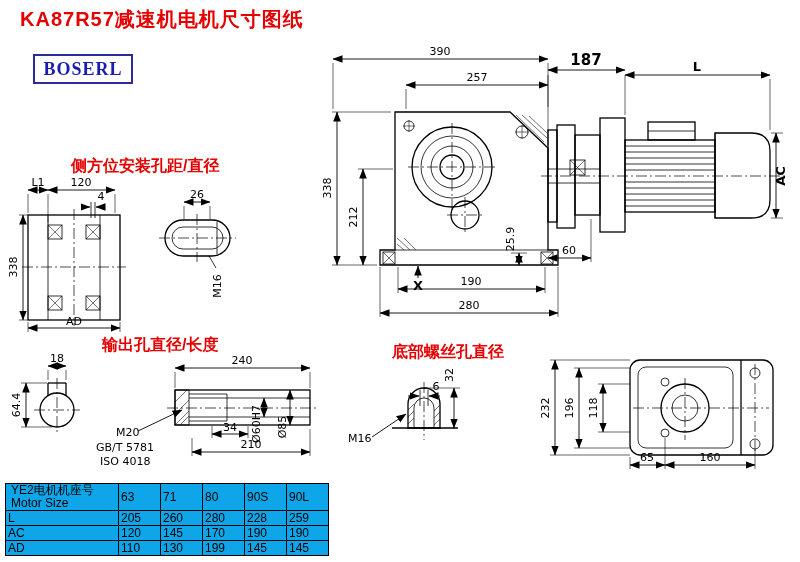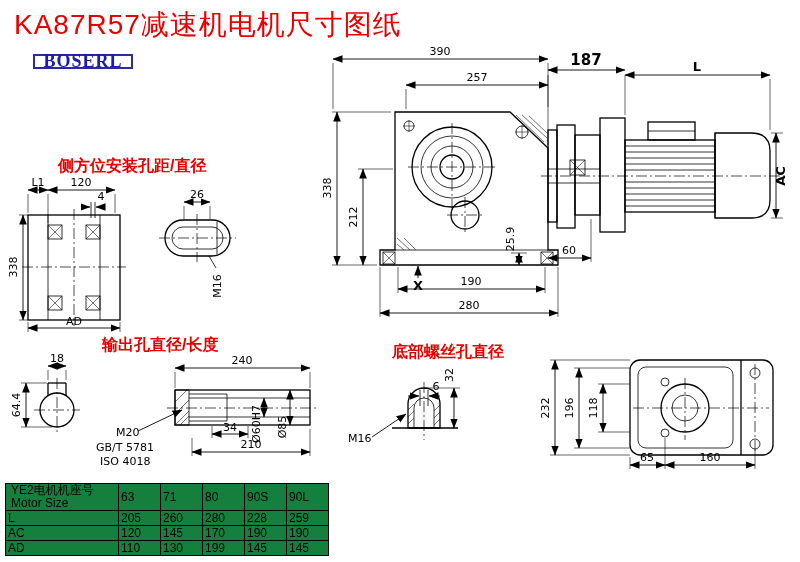--- a/index.html
+++ b/index.html
@@ -1,49 +1,49 @@
 <!DOCTYPE html>
 <html style="--accent: #e60000; --brand: #1b1bb0;"><head>
 <meta charset="utf-8">
 <style>
   *{box-sizing:border-box;margin:0;padding:0}
   html,body{background:#fff}
   .page{position:relative;width:800px;height:562px;background:#fff;overflow:hidden;
         font-family:"Liberation Sans","DejaVu Sans",sans-serif;color:#000}
-  .title{position:absolute;left:14px;top:6px;font-size:28px;font-weight:normal;
+  .title{position:absolute;left:20px;top:6px;font-size:20px;font-weight:bold;
          color:var(--accent,#e60000);letter-spacing:1px;white-space:nowrap}
-  .brand{position:absolute;left:33px;top:54px;width:100px;height:15px;border:2px solid #2b2b9e;
+  .brand{position:absolute;left:33px;top:54px;width:100px;height:30px;border:2px solid #2b2b9e;
          display:flex;align-items:center;justify-content:center;background:#fff;
          font-family:"Liberation Serif","DejaVu Serif",serif;font-size:18px;font-weight:bold;
          color:var(--brand,#1b1bb0);letter-spacing:1px}
   .sec{position:absolute;font-size:16px;font-weight:bold;color:var(--accent,#e60000);white-space:nowrap}
   svg{position:absolute;overflow:visible}
   svg text{font-family:"DejaVu Sans","Liberation Sans",sans-serif;font-size:11px;fill:#000}
   text.mid{text-anchor:middle}
   text.big{font-size:15px;font-weight:bold}
   text.bx{font-size:13px;font-weight:bold}
   .o{fill:none;stroke:#000;stroke-width:1.3}
   .t{fill:none;stroke:#000;stroke-width:0.8}
   .h{stroke:#000;stroke-width:0.55}
   .d{fill:none;stroke:#000;stroke-width:0.9}
   .e{stroke:#000;stroke-width:0.6}
   .c{stroke:#000;stroke-width:0.7;stroke-dasharray:11 3 2 3}
-  table.spec{position:absolute;left:5px;top:483px;border-collapse:collapse;font-size:12px;background:#15803d}
+  table.spec{position:absolute;left:5px;top:483px;border-collapse:collapse;font-size:12px;background:#0ea5e9}
   .spec td{border:1px solid #000;text-align:left;padding:0 2px;height:15px;min-width:42px}
   .spec td.hd{width:113px;text-align:left;padding-left:5px;height:26px;line-height:13px;font-size:12px}
 </style>
 </head>
 <body>
 
 <div class="page">
 
   <div class="title">KA87R57减速机电机尺寸图纸</div>
   <div class="brand">BOSERL</div>
 
-  <div class="sec" style="left:58px;top:156px">侧方位安装孔距/直径</div>
+  <div class="sec" style="left:71px;top:156px">侧方位安装孔距/直径</div>
   <div class="sec" style="left:102px;top:335px">输出孔直径/长度</div>
   <div class="sec" style="left:392px;top:342px">底部螺丝孔直径</div>
 
   <svg style="left:313px;top:45px" width="478" height="292" viewBox="0 0 478 292">
     <defs>
       <marker id="am" viewBox="0 0 10 10" refX="9.5" refY="5" markerWidth="10" markerHeight="10" markerUnits="userSpaceOnUse" orient="auto-start-reverse">
           <path d="M0 1.2 L10 5 L0 8.8 z"></path>
         </marker>
     </defs>
     <g>

